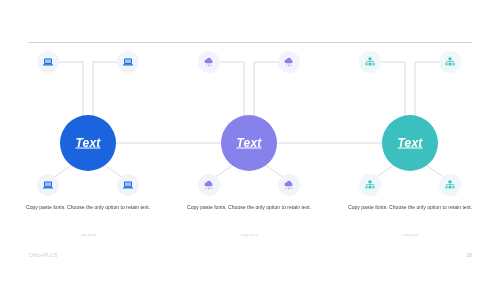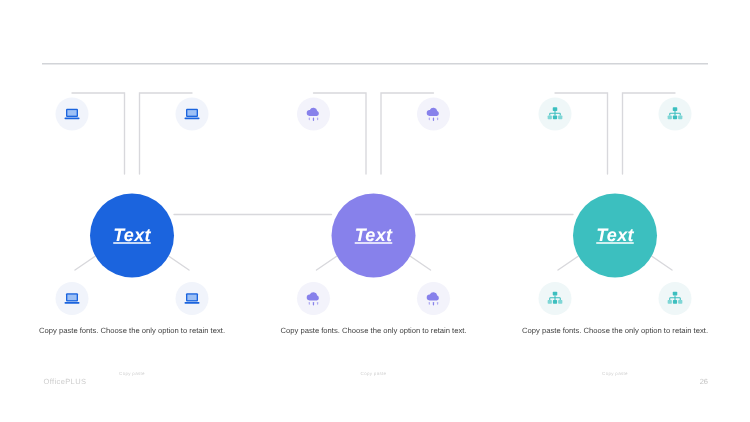--- a/index.html
+++ b/index.html
@@ -13,21 +13,21 @@
   
   .top-rule{
     position:absolute;left:28px;top:42px;width:444px;height:1px;
     background:#d2d4d8;
   }
 
   
   .wire-layer{position:absolute;left:0;top:0;width:500px;height:281px;}
 
   
-  .group{position:absolute;top:14px;width:160px;height:216px;}
+  .group{position:absolute;top:0;width:160px;height:216px;}
   .g0{left:8px;}
   .g1{left:169px;}
   .g2{left:330px;}
 
   
   .bubble{
     position:absolute;width:22px;height:22px;border-radius:50%;
     display:flex;align-items:center;justify-content:center;
   }
   .bub-tl{left:29px;top:51px;}

